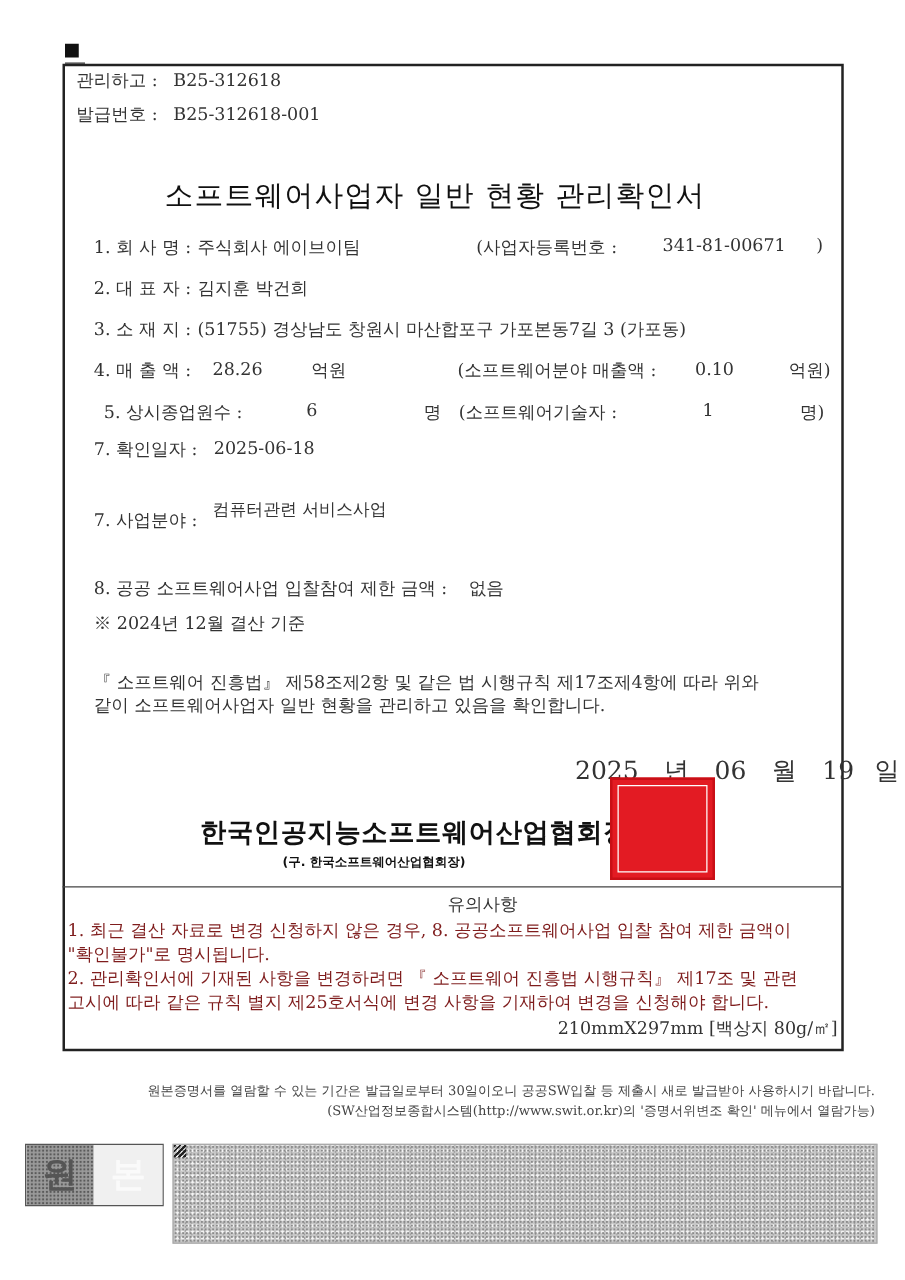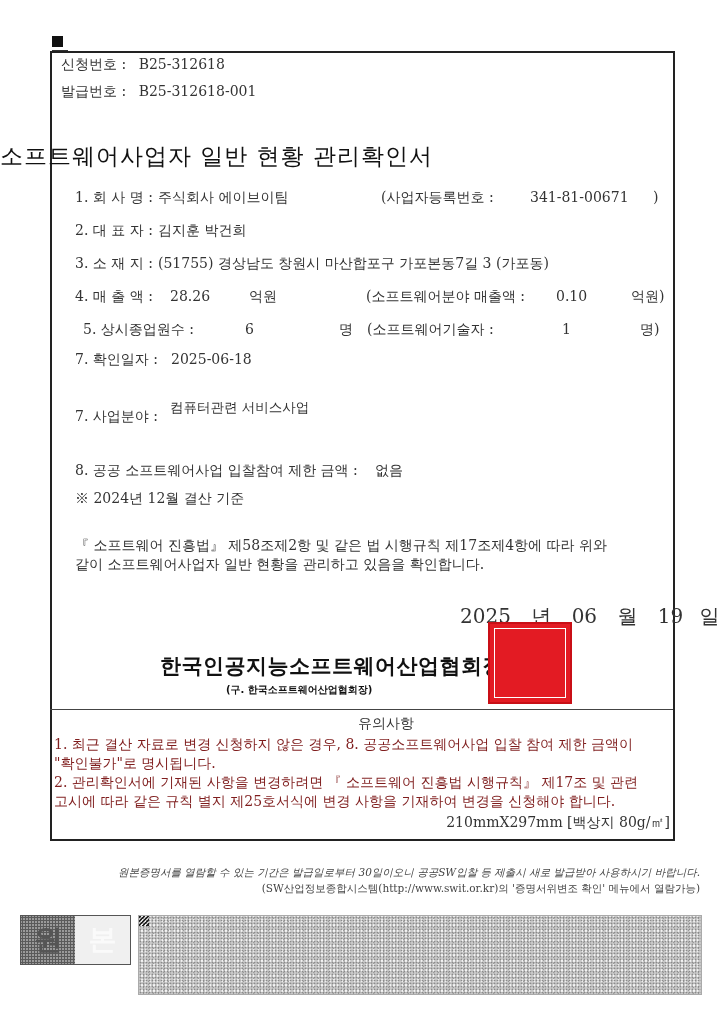--- a/index.html
+++ b/index.html
@@ -18,21 +18,21 @@
 
   .main-box {
     left: 50px; top: 51px; width: 621px; height: 786px;
     border: 2px solid #222; border-top-width: 2px;
   }
   .divider { left: 50px; top: 709px; width: 623px; height: 0; border-top: 1.5px solid #444; }
 
   .field { font-size: 14px; color: #333; }
   .field.sm { font-size: 13.5px; }
   .title {
-    left: 0; width: 696px; top: 141px;
+    left: 0; width: 696px; text-align: center; top: 141px;
     font-size: 23px; letter-spacing: 1px; color: #111;
   }
 
   .org-name { left: 160px; top: 652px; font-size: 21px; font-weight: bold; color: #111; font-family: "DejaVu Sans", sans-serif; letter-spacing: 0.5px; }
   .org-sub { left: 226px; top: 683px; font-size: 10px; font-weight: bold; color: #111; font-family: "DejaVu Sans", sans-serif; }
 
   .seal {
     left: 488px; top: 622px; width: 84px; height: 82px; background: #e31b23;
     border: 2px solid #c90f16; box-sizing: border-box; padding: 4px;
   }
@@ -84,21 +84,21 @@
 <body>
 
 <div class="abs form-header">
   <span class="sq"></span>
 </div>
 
 <div class="abs main-box"></div>
 <div class="abs divider"></div>
 
 <div class="abs field" style="left:61px; top:56px;">
-  <span>신청번호 :</span>
+  <span>관리하고 :</span>
   <span style="margin-left:8px;">B25-312618</span>
 </div>
 <div class="abs field" style="left:61px; top:83px;">
   <span>발급번호 :</span>
   <span style="margin-left:8px;">B25-312618-001</span>
 </div>
 
 <div class="abs title">소프트웨어사업자 일반 현황 관리확인서</div>
 
 <div class="abs field" style="left:75px; top:189px;">1. 회 사 명 :</div>
@@ -161,21 +161,21 @@
   </div>
 </div>
 
 <div class="abs notice-title">유의사항</div>
 <div class="abs notice" style="top:736px;">1. 최근 결산 자료로 변경 신청하지 않은 경우, 8. 공공소프트웨어사업 입찰 참여 제한 금액이</div>
 <div class="abs notice" style="top:755px;">"확인불가"로 명시됩니다.</div>
 <div class="abs notice" style="top:774px;">2. 관리확인서에 기재된 사항을 변경하려면 『 소프트웨어 진흥법 시행규칙』 제17조 및 관련</div>
 <div class="abs notice" style="top:793px;">고시에 따라 같은 규칙 별지 제25호서식에 변경 사항을 기재하여 변경을 신청해야 합니다.</div>
 <div class="abs paper-size">210mmX297mm [백상지 80g/㎡]</div>
 
-<div class="abs footer" style="right:24px; top:866px;font-style:italic;">원본증명서를 열람할 수 있는 기간은 발급일로부터 30일이오니 공공SW입찰 등 제출시 새로 발급받아 사용하시기 바랍니다.</div>
+<div class="abs footer" style="right:24px; top:866px;">원본증명서를 열람할 수 있는 기간은 발급일로부터 30일이오니 공공SW입찰 등 제출시 새로 발급받아 사용하시기 바랍니다.</div>
 <div class="abs footer" style="right:24px; top:882px;">(SW산업정보종합시스템(http://www.swit.or.kr)의 '증명서위변조 확인' 메뉴에서 열람가능)</div>
 
 <div class="abs stamp-orig">
   <div class="left">원</div>
   <div class="right">본</div>
 </div>
 
 <div class="abs barcode">
   <div class="corner"></div>
 </div>

